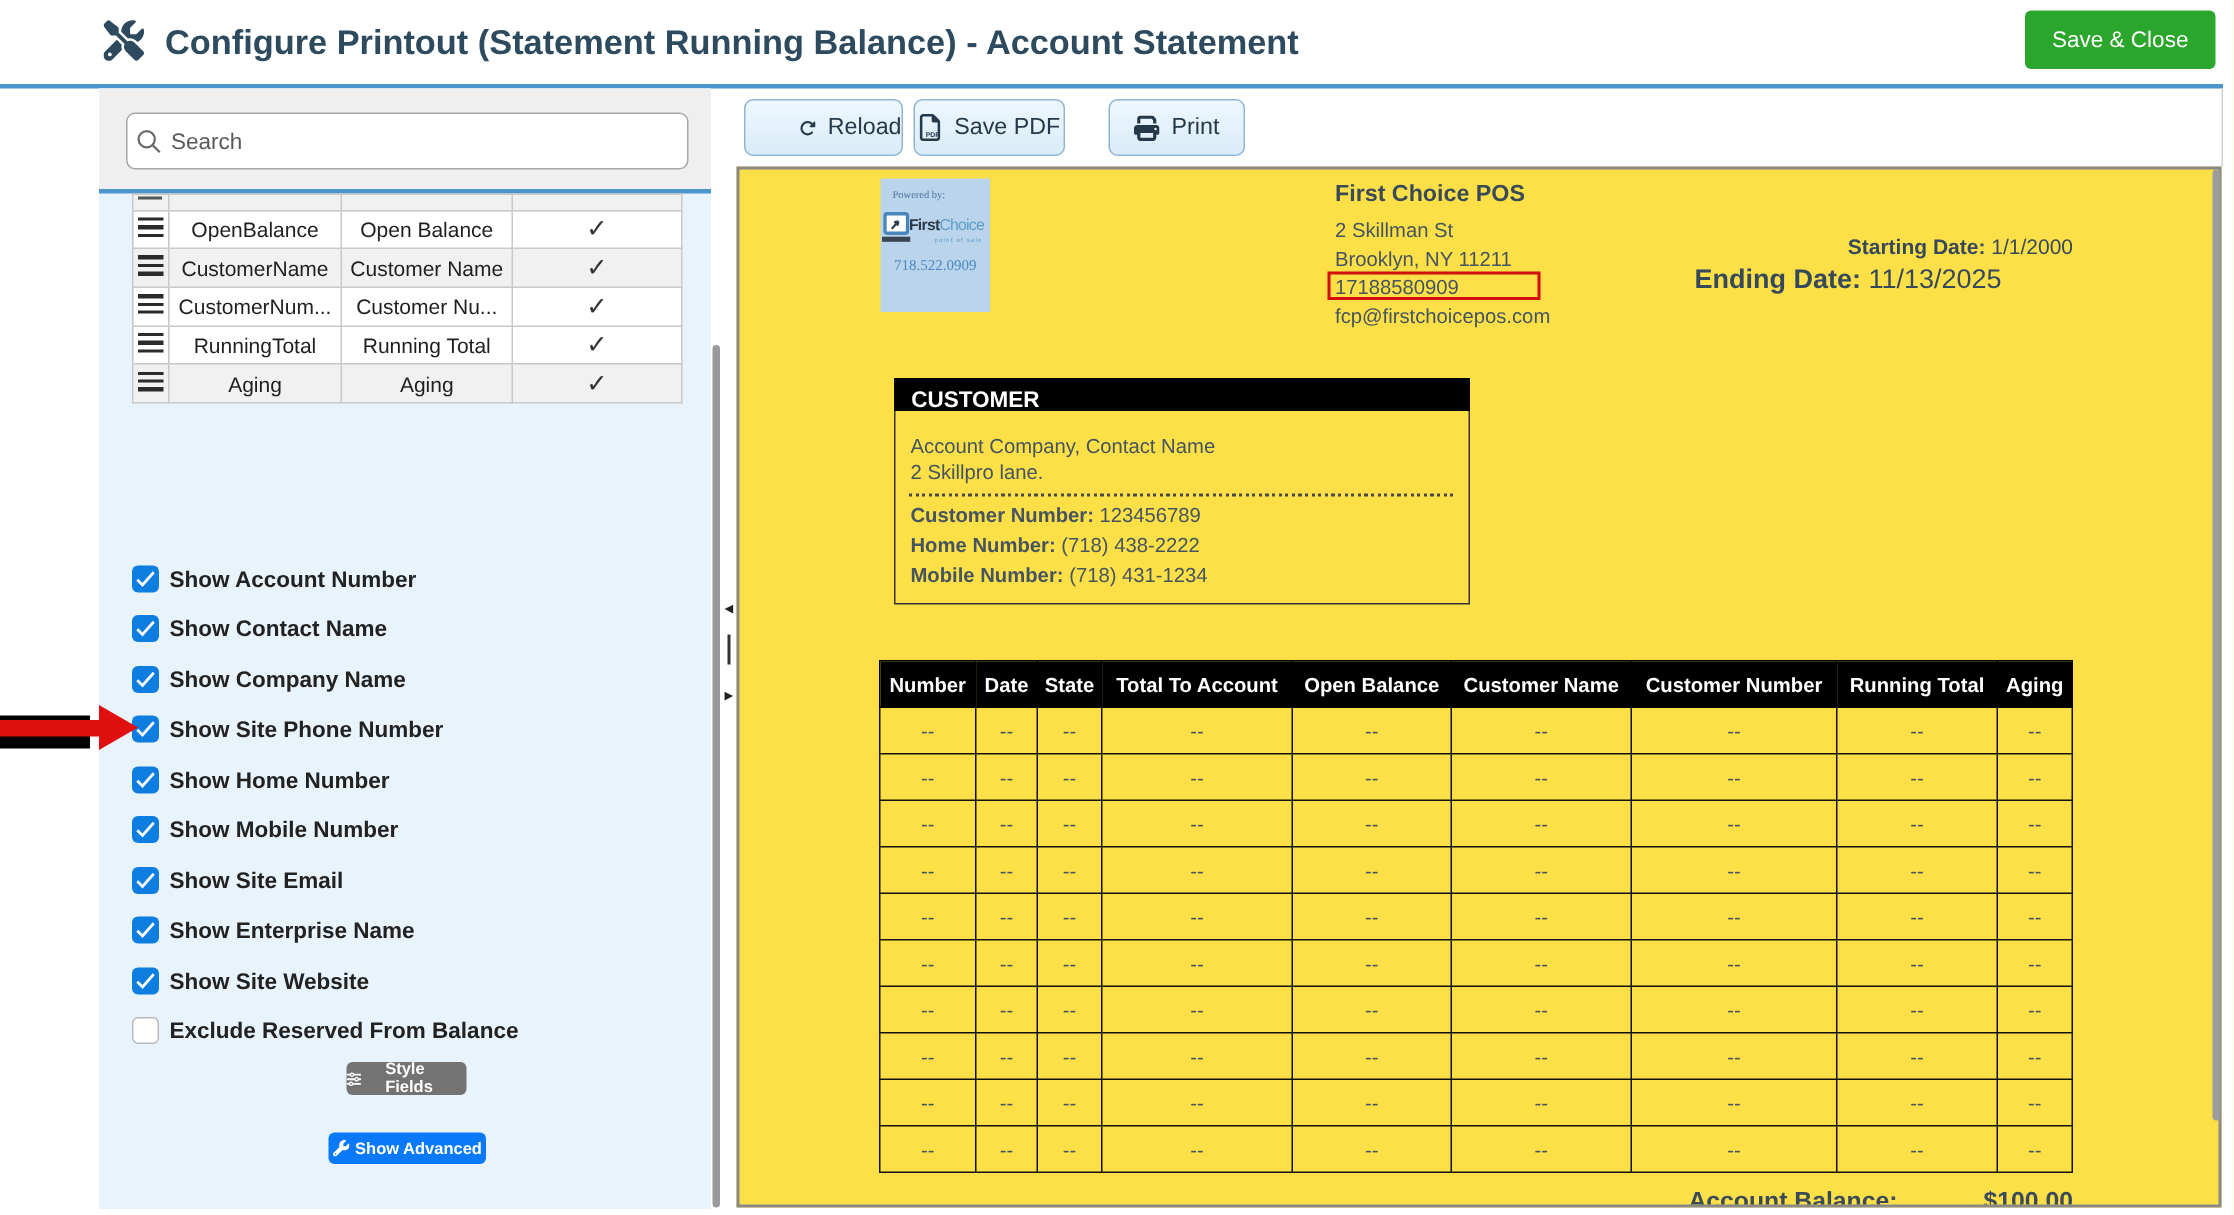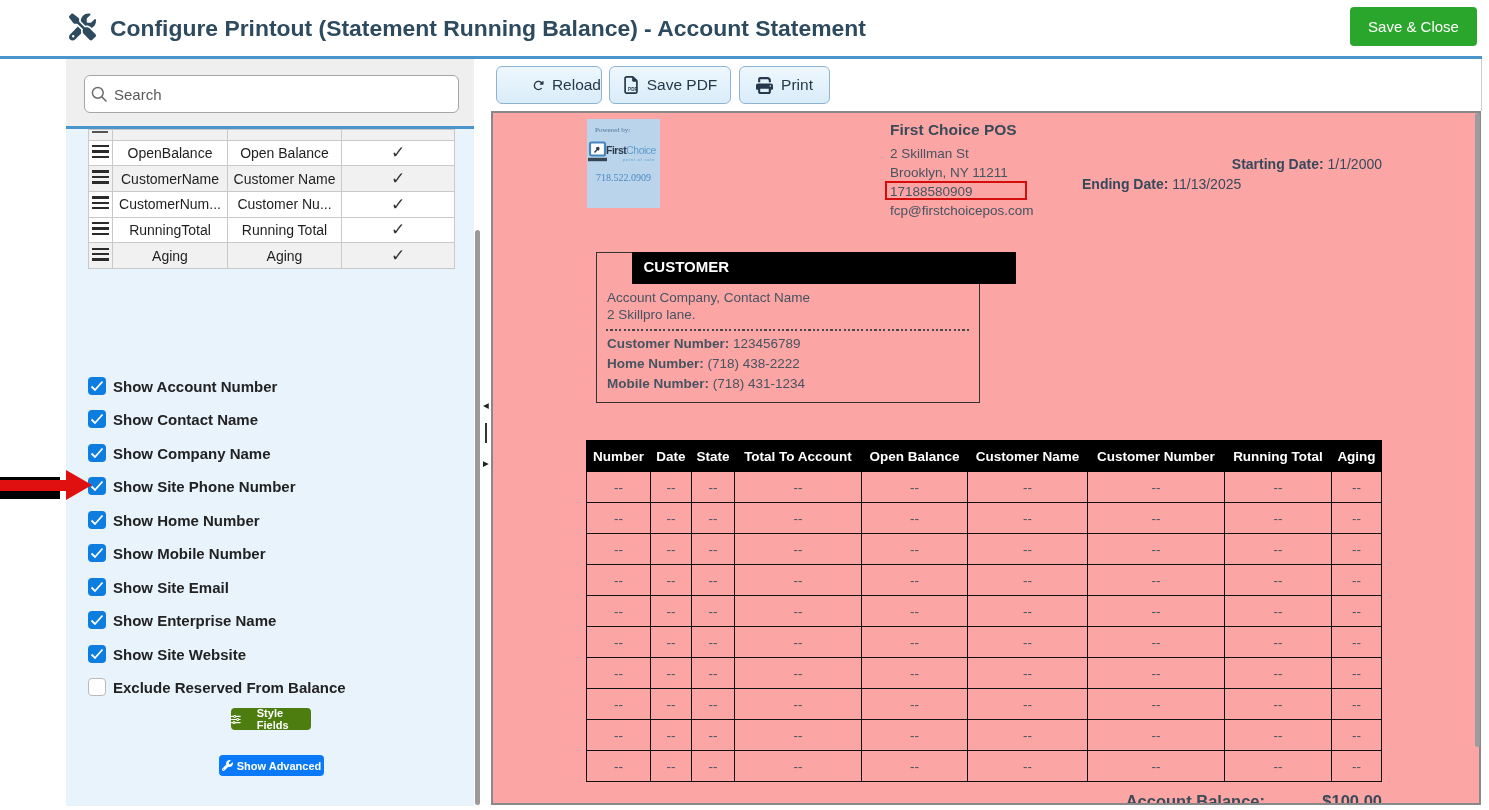--- a/index.html
+++ b/index.html
@@ -156,21 +156,21 @@
             <path d="M1.5 6.5 5 10 12.5 1.5" fill="none" stroke="#fff" stroke-width="1.8"></path>
           </svg>
         </span>
         <span class="clab">Show Site Website</span>
       </div>
     <div class="crow" style="top:619px;">
         <span class="cbox off"></span>
         <span class="clab">Exclude Reserved From Balance</span>
       </div>
 
-    <div class="abs" style="left:165px;top:649px;width:80px;height:22px;background:#4d7c0f;border-radius:4px;color:#fff;font-size:11px;font-weight:bold;display:flex;align-items:center;justify-content:center;gap:16px;">
+    <div class="abs" style="left:165px;top:649px;width:80px;height:22px;background:#737373;border-radius:4px;color:#fff;font-size:11px;font-weight:bold;display:flex;align-items:center;justify-content:center;gap:16px;">
         <svg width="11" height="11" viewBox="0 0 512 512">
           <path fill="#fff" d="M0 416c0-17.7 14.3-32 32-32l54.7 0c12.3-28.3 40.5-48 73.3-48s61 19.7 73.3 48L480 384c17.7 0 32 14.3 32 32s-14.3 32-32 32l-246.7 0c-12.3 28.3-40.5 48-73.3 48s-61-19.7-73.3-48L32 448c-17.7 0-32-14.3-32-32zm192 0a32 32 0 1 0 -64 0 32 32 0 1 0 64 0zM384 256a32 32 0 1 0 -64 0 32 32 0 1 0 64 0zm-32-80c32.8 0 61 19.7 73.3 48l54.7 0c17.7 0 32 14.3 32 32s-14.3 32-32 32l-54.7 0c-12.3 28.3-40.5 48-73.3 48s-61-19.7-73.3-48L32 288c-17.7 0-32-14.3-32-32s14.3-32 32-32l246.7 0c12.3-28.3 40.5-48 73.3-48zM192 64a32 32 0 1 0 0 64 32 32 0 1 0 0-64zm73.3 0L480 64c17.7 0 32 14.3 32 32s-14.3 32-32 32l-214.7 0c-12.3 28.3-40.5 48-73.3 48s-61-19.7-73.3-48L32 128C14.3 128 0 113.7 0 96S14.3 64 32 64l86.7 0C131 35.7 159.2 16 192 16s61 19.7 73.3 48z"></path>
         </svg>
         <span>Style Fields</span>
       </div>
     <div class="abs" style="left:153px;top:696px;width:105px;height:21px;background:#0a79f7;border-radius:4px;color:#fff;font-size:11px;font-weight:bold;display:flex;align-items:center;justify-content:center;gap:4px;">
         <svg width="11" height="11" viewBox="0 0 512 512">
           <path fill="#fff" d="M352 320c88.4 0 160-71.6 160-160c0-15.3-2.2-30.1-6.2-44.2c-3.1-10.8-16.4-13.2-24.3-5.3l-76.8 76.8c-3 3-7.1 4.7-11.3 4.7L336 192c-8.8 0-16-7.2-16-16l0-57.4c0-4.2 1.7-8.3 4.7-11.3l76.8-76.8c7.9-7.9 5.4-21.2-5.3-24.3C382.1 2.2 367.3 0 352 0C263.6 0 192 71.6 192 160c0 19.1 3.4 37.5 9.5 54.5L19.9 396.1C7.2 408.8 0 426.1 0 444.1C0 481.6 30.4 512 67.9 512c18 0 35.3-7.2 48-19.9L297.5 310.5c17 6.2 35.4 9.5 54.5 9.5zM80 408a24 24 0 1 1 0 48 24 24 0 1 1 0-48z"></path>
         </svg>
         <span>Show Advanced</span>
@@ -185,37 +185,37 @@
 
   <style>
     .tbtn { position:absolute; top:66px; height:38px; background:linear-gradient(#eef7fd,#d9ecf9); border:1px solid #8fb4d2; border-radius:6px; color:#25394a; font-size:15.5px; text-align:center; display:flex; align-items:center; justify-content:center; gap:8px; }
   </style>
   <div class="tbtn" style="left:496px;width:106px;padding-left:36px;">
     <svg width="17" height="17" viewBox="0 0 512 512">
         <path fill="#25394a" d="M463.5 224H472c13.3 0 24-10.7 24-24V72c0-9.7-5.8-18.5-14.8-22.2s-19.3-1.7-26.2 5.2L413.4 96.6c-87.6-86.5-228.7-86.2-315.8 1-87.5 87.5-87.5 229.3 0 316.8s229.3 87.5 316.8 0c12.5-12.5 12.5-32.8 0-45.3s-32.8-12.5-45.3 0c-62.5 62.5-163.8 62.5-226.3 0s-62.5-163.8 0-226.3c62.2-62.2 162.7-62.5 225.3-1L327 183c-6.9 6.9-8.9 17.2-5.2 26.2s12.5 14.8 22.2 14.8H463.5z"></path>
       </svg>
     <span>Reload</span>
   </div>
-  <div class="tbtn" style="left:609px;width:122px;">
+  <div class="tbtn" style="left:609px;width:101px;">
     <svg width="16" height="18" viewBox="0 0 384 512">
         <path fill="#25394a" d="M320 464c8.8 0 16-7.2 16-16V160H256c-17.7 0-32-14.3-32-32V48H64c-8.8 0-16 7.2-16 16v384c0 8.8 7.2 16 16 16h256zM0 64C0 28.7 28.7 0 64 0h165.5c17 0 33.3 6.7 45.3 18.7l90.5 90.5c12 12 18.7 28.3 18.7 45.3V448c0 35.3-28.7 64-64 64H64c-35.3 0-64-28.7-64-64V64z"></path>
         <text x="110" y="440" font-size="130" font-weight="bold" fill="#25394a" font-family="Liberation Sans">PDF</text>
       </svg>
     <span>Save PDF</span>
   </div>
   <div class="tbtn" style="left:739px;width:91px;">
     <svg width="17" height="17" viewBox="0 0 512 512">
         <path fill="#25394a" d="M128 0C92.7 0 64 28.7 64 64v96h64V64h226.7L384 93.3V160h64V93.3c0-17-6.7-33.3-18.7-45.3L400 18.7C388 6.7 371.7 0 354.7 0H128zM384 352v32 64H128V384 368 352H384zm64 32h32c17.7 0 32-14.3 32-32V256c0-35.3-28.7-64-64-64H64c-35.3 0-64 28.7-64 64v96c0 17.7 14.3 32 32 32H64v64c0 35.3 28.7 64 64 64H384c35.3 0 64-28.7 64-64V384zM432 248a24 24 0 1 1 0 48 24 24 0 1 1 0-48z"></path>
       </svg>
     <span>Print</span>
   </div>
 
   <div class="abs" style="left:1481px;top:59px;width:1px;height:52px;background:#cfcfcf;"></div>
 
-  <div class="abs" style="left:491px;top:111px;width:990px;height:694px;border:2px solid #898989;background:#fca5a5;overflow:hidden;">
+  <div class="abs" style="left:491px;top:111px;width:990px;height:694px;border:2px solid #898989;background:#fde047;overflow:hidden;">
     <div id="doc" class="abs" style="left:-493px;top:-113px;width:1489px;height:810px;">
 
       <div class="abs" style="left:587px;top:119px;width:73px;height:89px;background:#b9d4eb;overflow:hidden;">
         <div class="abs" style="left:8px;top:7px;font-size:7px;color:#50719c;font-family:'Liberation Serif',serif;">Powered by:</div>
         <svg class="abs" style="left:1px;top:22px;" width="19" height="21" viewBox="0 0 19 21">
           <rect x="2" y="1.5" width="15" height="13" rx="1.5" fill="#fff" stroke="#4886bd" stroke-width="2.2"></rect>
           <path d="M6.5 11.5 L11 6.5 M11 6.5 l-3 .7 M11 6.5 l-.7 3" stroke="#2c3a4a" stroke-width="1.4" fill="none"></path>
           <rect x="0" y="16.8" width="19" height="3.4" fill="#394552"></rect>
         </svg>
         <div class="abs" style="left:19px;top:25px;font-size:10.5px;font-weight:bold;color:#2c3a4a;letter-spacing:-0.5px;white-space:nowrap;">First<span style="color:#5f9cc9;font-weight:normal;">Choice</span></div>
@@ -224,24 +224,24 @@
       </div>
 
       <div class="abs" style="left:890px;top:121px;font-size:15.5px;font-weight:bold;color:#3a4a57;">First Choice POS</div>
       <div class="abs" style="left:890px;top:146px;font-size:13.5px;color:#45545f;">2 Skillman St</div>
       <div class="abs" style="left:890px;top:165px;font-size:13.5px;color:#45545f;">Brooklyn, NY 11211</div>
       <div class="abs" style="left:890px;top:184px;font-size:13.5px;color:#45545f;text-align:right;">17188580909</div>
       <div class="abs" style="left:890px;top:203px;font-size:13.5px;color:#45545f;">fcp@firstchoicepos.com</div>
       <div class="abs" style="left:885px;top:181px;width:142px;height:19px;border:2.5px solid #d40d0d;"></div>
 
       <div class="abs" style="left:1082px;top:156px;width:300px;text-align:right;font-size:14px;color:#36495a;"><b>Starting Date:</b> 1/1/2000</div>
-      <div class="abs" style="left:1082px;top:176px;width:300px;text-align:left;font-size:14px;color:#36495a;"><b>Ending Date:</b> 11/13/2025</div>
+      <div class="abs" style="left:1082px;top:176px;width:300px;text-align:center;font-size:18px;color:#36495a;"><b>Ending Date:</b> 11/13/2025</div>
 
       <div class="abs" style="left:596px;top:252px;width:384px;height:151px;border:1.5px solid #333;">
-        <div class="abs" style="left:-1.5px;top:-1.5px;width:384px;height:32px;background:#000;color:#fff;font-size:15px;font-weight:bold;line-height:30px;padding-left:12px;margin-left:36px;">CUSTOMER</div>
+        <div class="abs" style="left:-1.5px;top:-1.5px;width:384px;height:22px;background:#000;color:#fff;font-size:15px;font-weight:bold;line-height:30px;padding-left:12px;">CUSTOMER</div>
         <div class="abs" style="left:10px;top:37px;font-size:13.5px;color:#45545f;">Account Company, Contact Name</div>
         <div class="abs" style="left:10px;top:54px;font-size:13.5px;color:#45545f;">2 Skillpro lane.</div>
         <div class="abs" style="left:9px;top:76px;width:364px;height:1.6px;background:repeating-linear-gradient(90deg,#4a4a4a 0 2.2px,transparent 2.2px 4.4px);"></div>
         <div class="abs" style="left:10px;top:83px;font-size:13.5px;color:#45545f;"><b>Customer Number:</b> 123456789</div>
         <div class="abs" style="left:10px;top:103px;font-size:13.5px;color:#45545f;"><b>Home Number:</b> (718) 438-2222</div>
         <div class="abs" style="left:10px;top:123px;font-size:13.5px;color:#45545f;"><b>Mobile Number:</b> (718) 431-1234</div>
       </div>
 
       <style>
         .ptab { position:absolute; left:586px; top:440px; border-collapse:collapse; table-layout:fixed; }

